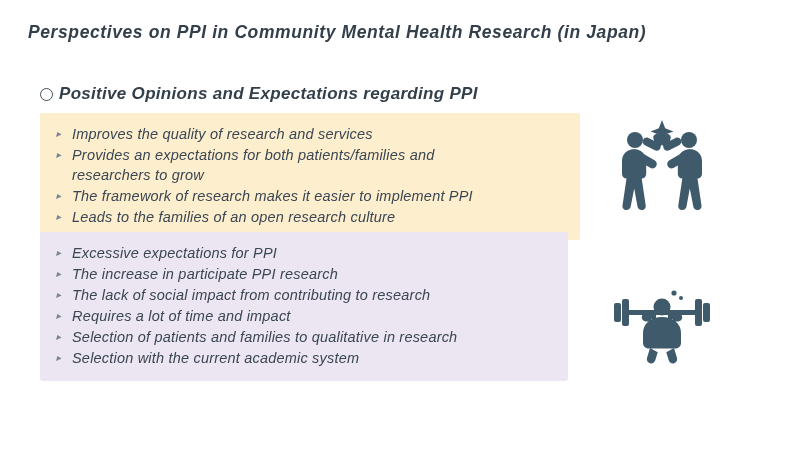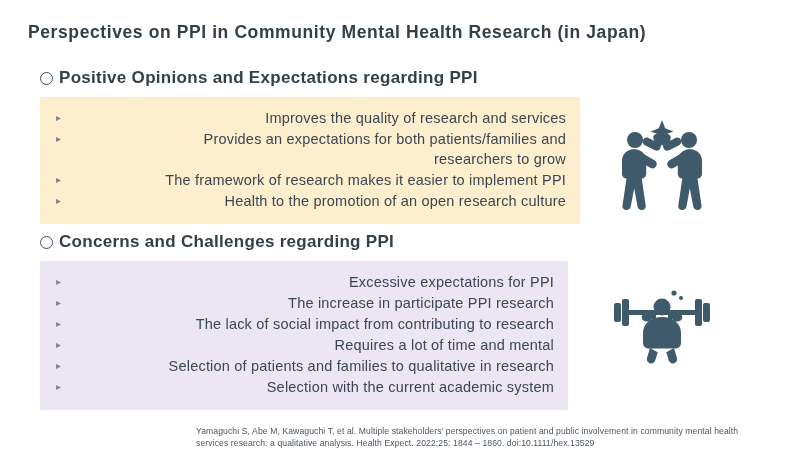--- a/index.html
+++ b/index.html
@@ -14,20 +14,21 @@
     color: #2f3b46;
     overflow: hidden;
     position: relative;
   }
 
   .slide {
     position: relative;
     width: 696px;
     height: 450px;
     box-sizing: border-box;
+    font-style: italic;
   }
 
   .slide-title {
     position: absolute;
     left: 28px;
     top: 22px;
     font-size: 17.5px;
     font-weight: bold;
     letter-spacing: 0.6px;
     color: #333f4a;
@@ -86,24 +87,23 @@
     width: 16px;
     color: #7d8794;
     font-size: 10px;
     line-height: 20px;
     text-align: left;
     padding-left: 2px;
   }
   .bullet-text {
     flex: 1 1 auto;
     white-space: pre-line;
-    text-align: right;
-  }
-
-  #positive-section { top: 68px; }
+  }
+
+  #positive-section { top: 84px; }
   #concerns-section { top: 232px; }
   .section-heading { margin-bottom: 9px; }
 
   .art {
     position: absolute;
     color: #3f5a6b;
   }
   #art-highfive { left: 608px; top: 118px; }
   #art-weightlifter { left: 610px; top: 286px; }
 
@@ -139,46 +139,42 @@
         <span class="bullet-mark">▸</span>
         <span class="bullet-text">Provides an expectations for both patients/families and
 researchers to grow</span>
       </div>
       <div class="bullet-row">
         <span class="bullet-mark">▸</span>
         <span class="bullet-text">The framework of research makes it easier to implement PPI</span>
       </div>
       <div class="bullet-row">
         <span class="bullet-mark">▸</span>
-        <span class="bullet-text">Health to the promotion of an open research culture</span>
+        <span class="bullet-text">Leads to the families of an open research culture</span>
       </div>
     </div>
   </div>
 
   <div class="section" id="concerns-section">
-    <div class="section-heading">
-      <span class="ring-icon"></span>
-      <span>Concerns and Challenges regarding PPI</span>
-    </div>
     <div class="panel concerns">
       <div class="bullet-row">
         <span class="bullet-mark">▸</span>
         <span class="bullet-text">Excessive expectations for PPI</span>
       </div>
       <div class="bullet-row">
         <span class="bullet-mark">▸</span>
         <span class="bullet-text">The increase in participate PPI research</span>
       </div>
       <div class="bullet-row">
         <span class="bullet-mark">▸</span>
         <span class="bullet-text">The lack of social impact from contributing to research</span>
       </div>
       <div class="bullet-row">
         <span class="bullet-mark">▸</span>
-        <span class="bullet-text">Requires a lot of time and mental</span>
+        <span class="bullet-text">Requires a lot of time and impact</span>
       </div>
       <div class="bullet-row">
         <span class="bullet-mark">▸</span>
         <span class="bullet-text">Selection of patients and families to qualitative in research</span>
       </div>
       <div class="bullet-row">
         <span class="bullet-mark">▸</span>
         <span class="bullet-text">Selection with the current academic system</span>
       </div>
     </div>
@@ -228,15 +224,14 @@
       <path d="M38 30 l8 7 0 -10 -8 0 z"></path>
       <path d="M66 30 l-8 7 0 -10 8 0 z"></path>
 
       <path d="M52 31 c-11 0 -19 6.5 -19 16 l0 10 c0 3 2.5 5.5 5.5 5.5 l27 0 c3 0 5.5 -2.5 5.5 -5.5 l0 -10 c0 -9.5 -8 -16 -19 -16 z"></path>
 
       <path d="M40 62 l-3 10 c-0.7 2.3 0.7 4.6 3 5.3 2.3 0.7 4.6 -0.7 5.3 -3 l2.4 -8 z"></path>
       <path d="M64 62 l3 10 c0.7 2.3 -0.7 4.6 -3 5.3 -2.3 0.7 -4.6 -0.7 -5.3 -3 l-2.4 -8 z"></path>
     </svg>
   </div>
 
-  <div class="citation">Yamaguchi S, Abe M, Kawaguchi T, et al. Multiple stakeholders’ perspectives on patient and public involvement in community mental health services research: a qualitative analysis. Health Expect. 2022;25: 1844 – 1860. doi:10.1111/hex.13529</div>
 
 </div>
 
 </body></html>

